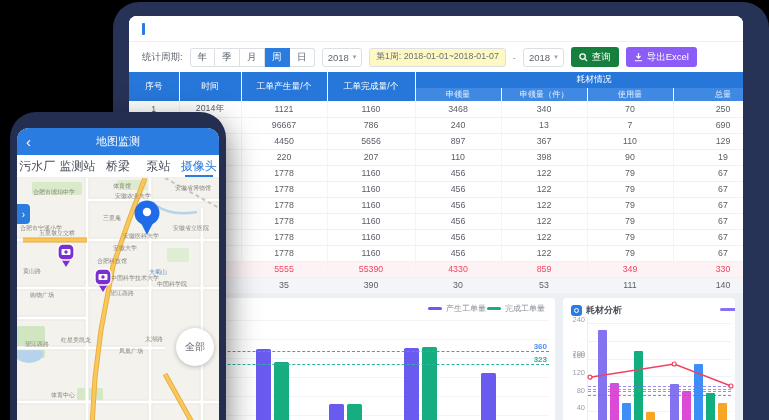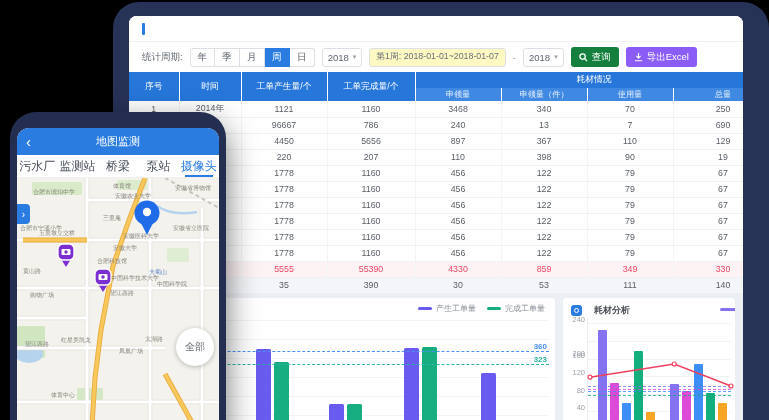--- a/index.html
+++ b/index.html
@@ -50,31 +50,31 @@
   tbody tr.total td { color:#EE4663; background:#FDF3F5; }
   tbody tr.avg td { background:#F3F5F8; color:#5a6068; }
 
   
   .charts { position:absolute; left:0; right:0; top:277px; bottom:0; background:#ECEFF4;
     display:flex; gap:8px; padding:5px 8px; }
   .card { background:#fff; border-radius:4px; position:relative; overflow:hidden; height:175px; }
   .card-left { width:418px; }
   .card-right { flex:1; }
 
-  .legend { position:absolute; top:5px; right:10px; display:flex; gap:11px; }
+  .legend { position:absolute; top:5px; right:10px; display:flex; gap:1px; }
   .legend .li { display:flex; align-items:center; gap:4px; font-size:8px; color:#8a9099; }
   .legend .sw { width:14px; height:3px; border-radius:2px; }
 
   .lplot { position:absolute; left:6px; right:6px; top:22px; height:153px;
     background:repeating-linear-gradient(to top,#F3F4F7 0 1px,transparent 1px 19px); }
   .bar { position:absolute; bottom:0; width:15px; border-radius:1.5px 1.5px 0 0; }
   .refline { position:absolute; left:0; right:0; height:0; border-top:1px dashed; }
   .refline span { position:absolute; right:2px; top:-10px; font-size:8px; font-weight:bold; }
 
-  .rhead { position:absolute; top:6px; left:8px; display:flex; align-items:center; gap:12px; }
+  .rhead { position:absolute; top:6px; left:8px; display:flex; align-items:center; gap:4px; }
   .ricon { width:11px; height:11px; border-radius:3px; background:#2B7CE0; display:flex;
     align-items:center; justify-content:center; }
   .ricon i { width:5px; height:5px; border:1.2px solid #fff; border-radius:50%; display:block; }
   .rtitle { font-size:9px; color:#4a4f56; font-weight:bold; }
   .rlegend-clip { position:absolute; top:10px; right:-7px; width:22px; height:3px;
     border-radius:2px; background:#8373F0; }
   .rplot { position:absolute; left:24px; right:4px; top:20px; height:112px;
     border-left:1px solid #EDEEF1; }
   .rtick { position:absolute; right:100%; margin-right:3px; font-size:7.5px; color:#9aa0a8;
     transform:translateY(-50%); }

